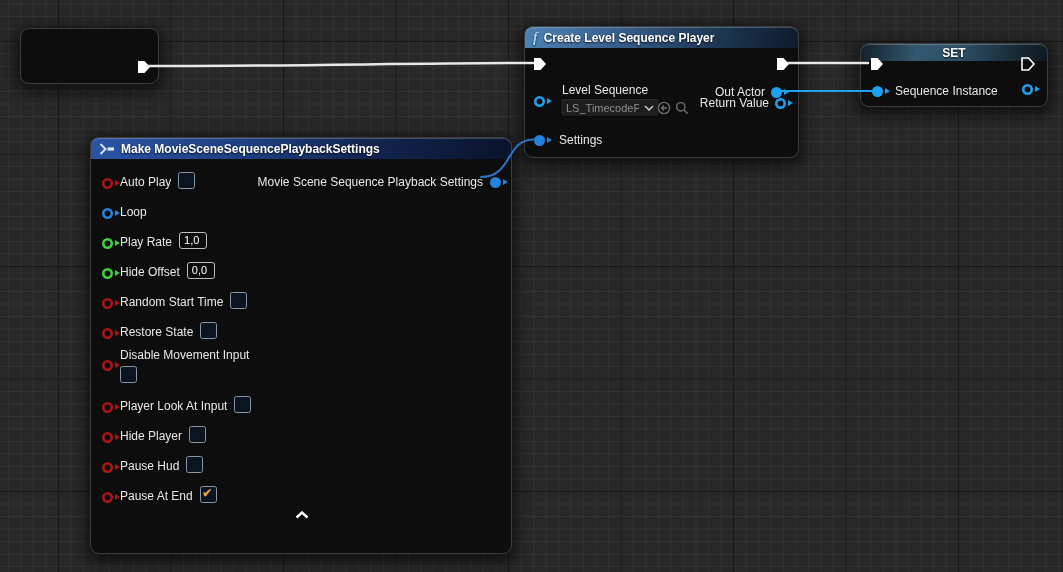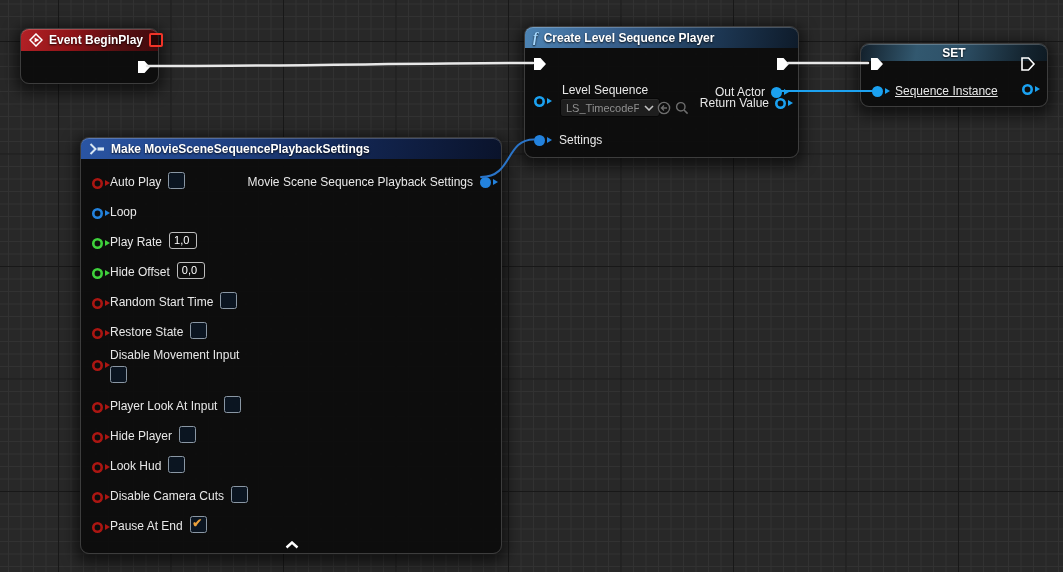--- a/index.html
+++ b/index.html
@@ -92,28 +92,20 @@
     border:2px solid #f03428;border-radius:2px;background:rgba(10,0,0,0.5);
   }
   .title-set{flex:1;text-align:center;}
 </style>
 </head>
 <body>
 
 <div class="canvas">
 
   <div class="node" style="left:20px;top:28px;width:137px;height:54px;">
-    <div class="nhead head-event" style="height:22px;">
-      <svg class="execpin" width="14" height="14" viewBox="0 0 14 14">
-        <polygon points="7,1 13,7 7,13 1,7" fill="none" stroke="#ffffff" stroke-width="1.5"></polygon>
-        <polygon points="5.6,4.6 10.2,7 5.6,9.4" fill="#ffffff"></polygon>
-      </svg>
-      <span>Event BeginPlay</span>
-      <span class="delegate-sq"></span>
-    </div>
     <svg class="execpin abs" style="right:6px;top:30px;" width="16" height="16" viewBox="0 0 16 16">
       <polygon points="2,2 8.5,2 14,8 8.5,14 2,14" fill="#ffffff"></polygon>
     </svg>
   </div>
 
   <div class="node" style="left:524px;top:26px;width:273px;height:130px;">
     <div class="nhead head-fn">
       <span class="fsym">f</span>
       <span>Create Level Sequence Player</span>
     </div>
@@ -160,28 +152,28 @@
   <div class="node" style="left:860px;top:43px;width:186px;height:62px;">
     <div class="nhead head-set" style="height:17px;">
       <span class="title-set">SET</span>
     </div>
     <svg class="execpin abs" style="left:8px;top:12px;" width="16" height="16" viewBox="0 0 16 16">
       <polygon points="2,2 8.5,2 14,8 8.5,14 2,14" fill="#ffffff"></polygon>
     </svg>
     <svg class="execpin abs" style="right:11px;top:12px;" width="16" height="16" viewBox="0 0 16 16">
       <polygon points="2,2 8.5,2 14,8 8.5,14 2,14" fill="none" stroke="#ffffff" stroke-width="1.6"></polygon>
     </svg>
-    <div class="hrow abs" style="left:11px;top:40px;text-decoration:underline;">
+    <div class="hrow abs" style="left:11px;top:40px;">
       <span class="pin filled p-obj"></span>
       <span class="plabel" style="margin-left:6px;">Sequence Instance</span>
     </div>
     <span class="pin hollow p-obj abs" style="right:14px;top:40px;"></span>
   </div>
 
-  <div class="node" style="left:80px;top:137px;width:420px;height:415px;">
+  <div class="node" style="left:90px;top:137px;width:420px;height:415px;">
     <div class="nhead head-make">
       <svg width="16" height="12" viewBox="0 0 16 12">
         <polyline points="1.5,1 6.5,6 1.5,11" fill="none" stroke="#d7e5f2" stroke-width="2"></polyline>
         <rect x="8.5" y="4.4" width="6.5" height="3.2" fill="#d7e5f2"></rect>
       </svg>
       <span>Make MovieSceneSequencePlaybackSettings</span>
     </div>
 
     <div class="mbody">
 
@@ -240,29 +232,24 @@
       </div>
 
       <div class="mrow">
         <span class="pin hollow p-bool"></span>
         <span class="plabel">Hide Player</span>
         <span class="cb" aria-checked="false"></span>
       </div>
 
       <div class="mrow">
         <span class="pin hollow p-bool"></span>
-        <span class="plabel">Look Hud</span>
-        <span class="cb" aria-checked="false"></span>
-      </div>
-
-      <div class="mrow">
-        <span class="pin hollow p-bool"></span>
-        <span class="plabel">Disable Camera Cuts</span>
-        <span class="cb" aria-checked="false"></span>
-      </div>
+        <span class="plabel">Pause Hud</span>
+        <span class="cb" aria-checked="false"></span>
+      </div>
+
 
       <div class="mrow" style="margin-bottom:4px;">
         <span class="pin hollow p-bool"></span>
         <span class="plabel">Pause At End</span>
         <span class="cb checked" aria-checked="true"></span>
       </div>
 
       <div class="collapse">
         <svg width="14" height="8" viewBox="0 0 14 8">
           <polyline points="1.5,6.5 7,1.5 12.5,6.5" fill="none" stroke="#ffffff" stroke-width="2.4"></polyline>

